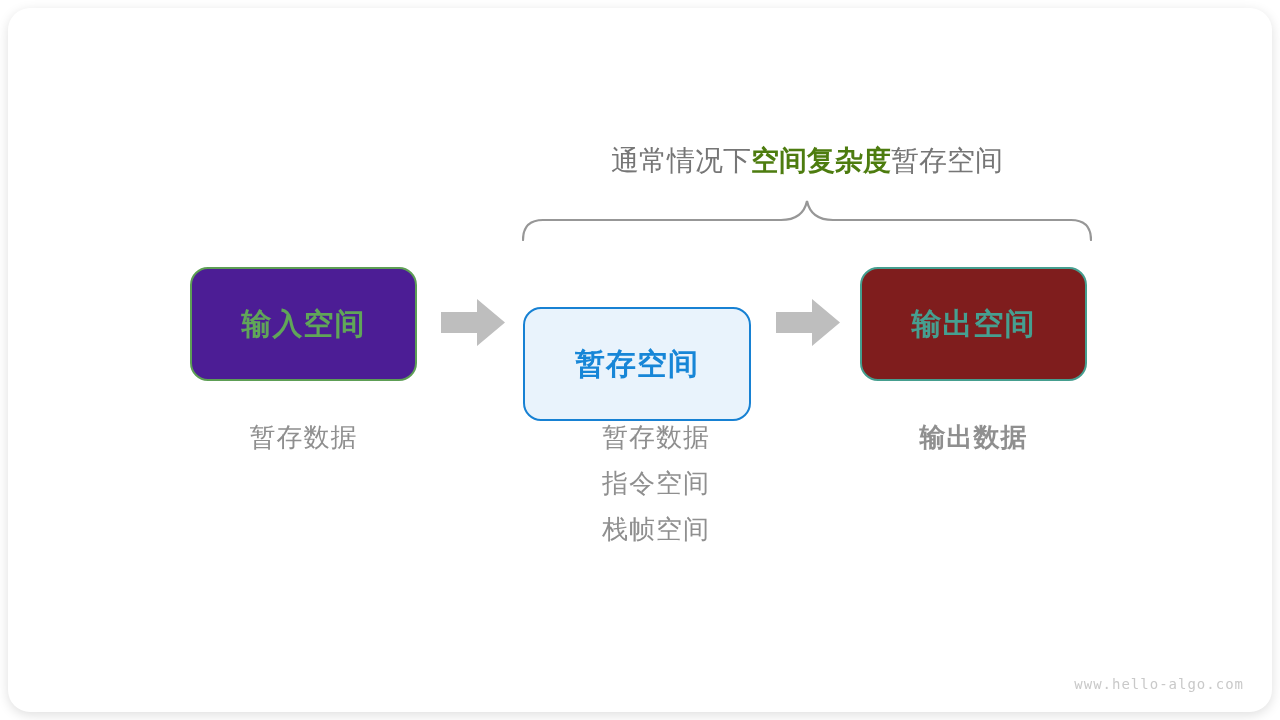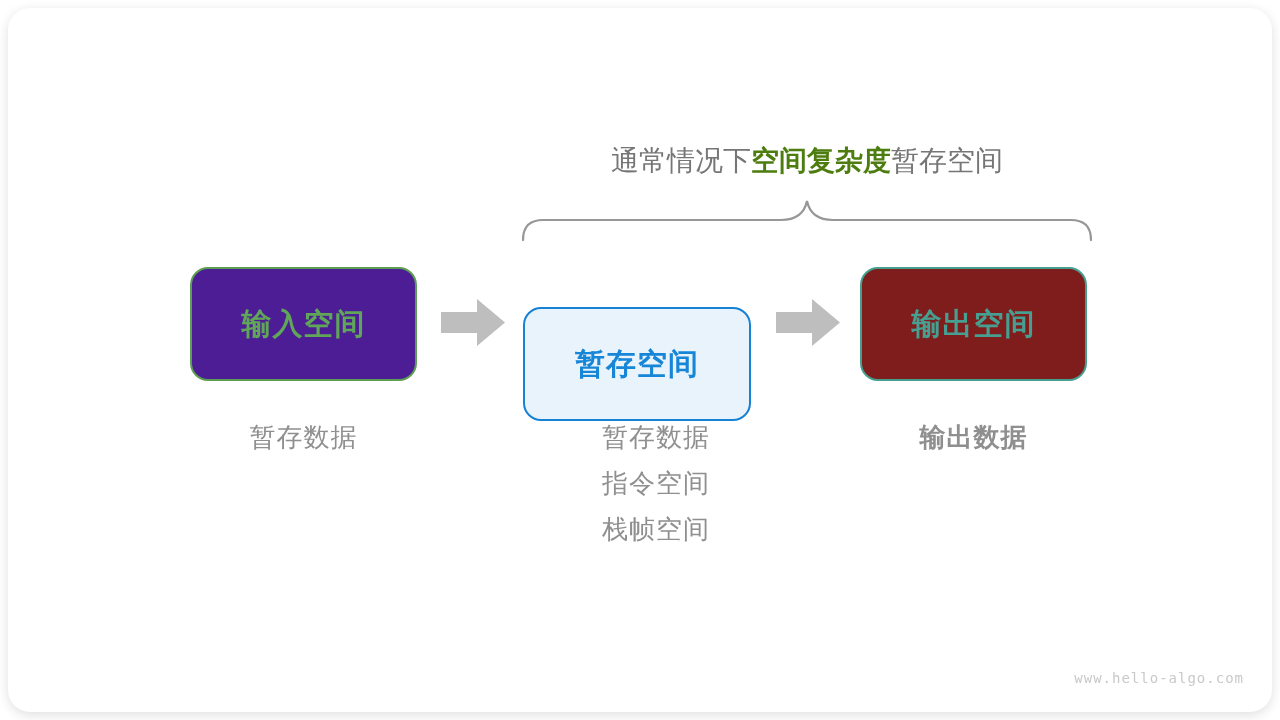--- a/index.html
+++ b/index.html
@@ -77,21 +77,21 @@
     flex-direction: column;
     row-gap: 20px;
     font-size: 26px;
     line-height: 26px;
     color: #8f8f8f;
     text-align: center;
     letter-spacing: 1px;
   }
   .watermark {
     position: absolute;
-    right: 36px; bottom: 34px;
+    right: 36px; bottom: 28px;
     font-family: "DejaVu Sans Mono", "Liberation Mono", monospace;
     font-size: 14px;
     color: #c9c9c9;
     letter-spacing: 1px;
   }
 </style>
 </head>
 <body>
 
 <div class="canvas">

